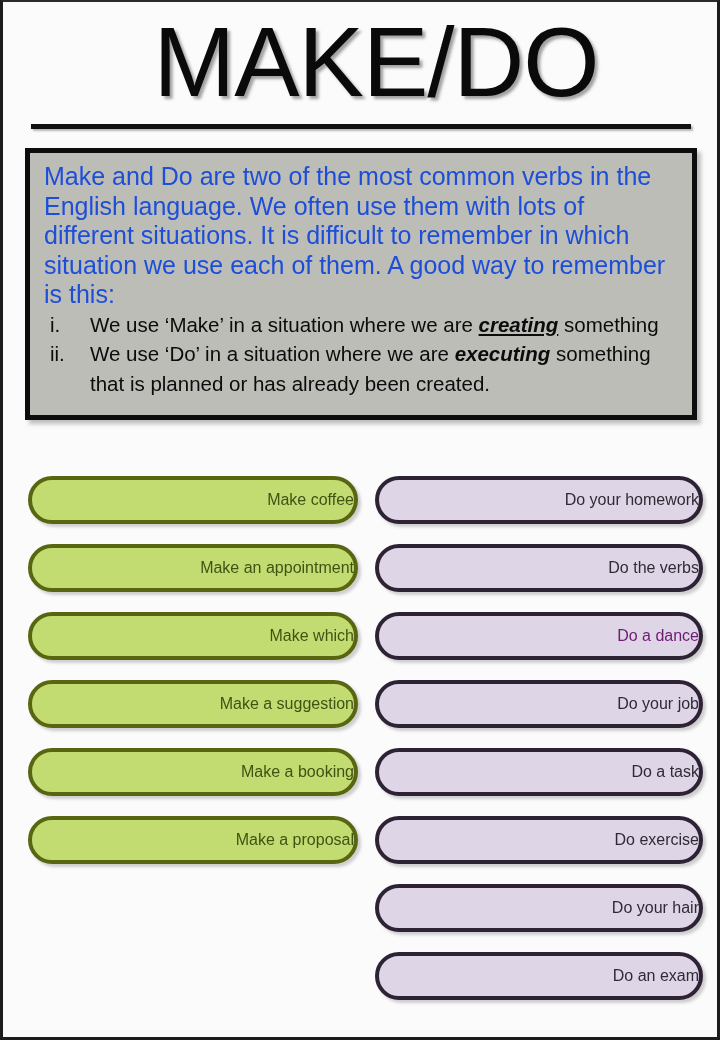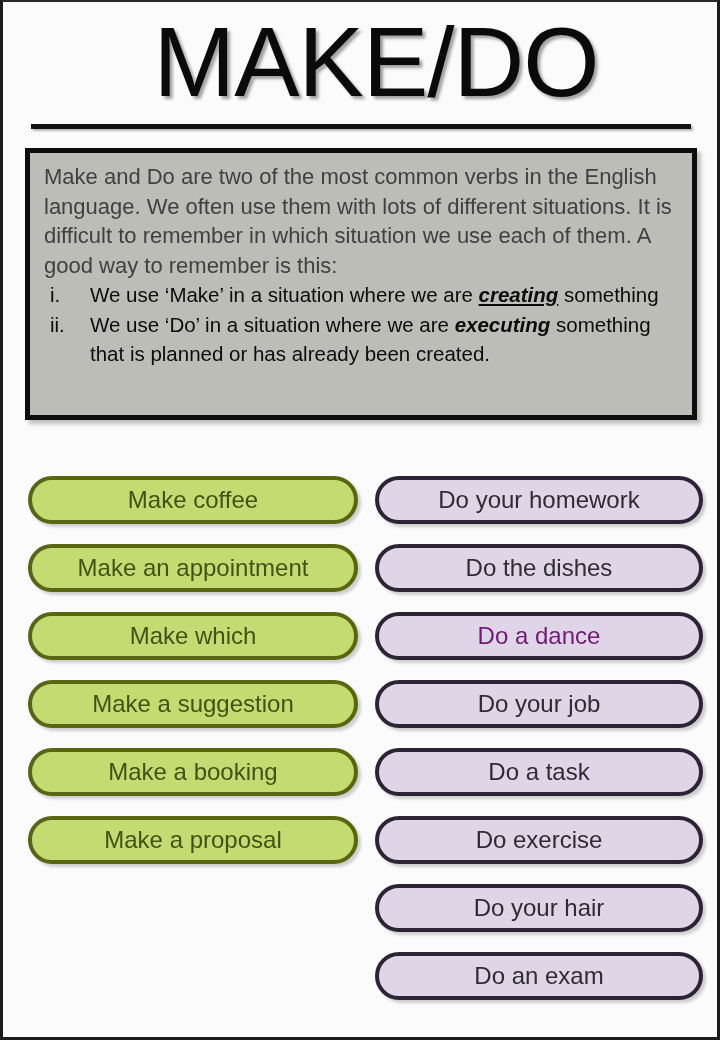--- a/index.html
+++ b/index.html
@@ -60,23 +60,23 @@
     top: 146px;
     width: 672px;
     height: 272px;
     box-sizing: border-box;
     background: #bdbdb8;
     border: 5px solid #0d0d0d;
     box-shadow: 4px 4px 4px rgba(140,140,140,0.55);
     padding: 9px 12px 8px 14px;
   }
   #intro-paragraph {
-    font-size: 22px;
+    font-size: 25px;
     line-height: 29.5px;
-    color: #404040;
+    color: #1d4ed8;
     margin: 0;
   }
   #intro-list {
     list-style: none;
     margin: 0;
     padding: 0;
   }
   .intro-list-item {
     position: relative;
     font-size: 20.5px;
@@ -117,22 +117,22 @@
   }
   #column-make { left: 25px; width: 330px; }
   #column-do   { left: 372px; width: 328px; }
 
   .phrase-box {
     box-sizing: border-box;
     height: 48px;
     margin-bottom: 20px;
     display: flex;
     align-items: center;
-    justify-content: center;
-    font-size: 24px;
+    justify-content: flex-end;
+    font-size: 16px;
     line-height: 28px;
     white-space: nowrap;
     border-radius: 24px;
   }
   .phrase-box.make {
     background: #c2dc72;
     border: 4px solid #596611;
     color: #3f5314;
     box-shadow: 3px 3px 3px rgba(150,150,150,0.45);
   }
@@ -180,21 +180,21 @@
         </div>
         <div class="phrase-box make" style="background: rgb(194, 220, 114); border-color: rgb(89, 102, 17); color: rgb(63, 83, 20);">
           <span>Make a proposal</span>
         </div>
       </div>
     <div class="column" id="column-do">
         <div class="phrase-box do" style="background: rgb(222, 213, 230); border-color: rgb(46, 35, 53); color: rgb(47, 43, 53);">
           <span>Do your homework</span>
         </div>
         <div class="phrase-box do" style="background: rgb(222, 213, 230); border-color: rgb(46, 35, 53); color: rgb(47, 43, 53);">
-          <span>Do the dishes</span>
+          <span>Do the verbs</span>
         </div>
         <div class="phrase-box do" style="background: rgb(222, 213, 230); border-color: rgb(46, 35, 53); color: #701a75;">
           <span>Do a dance</span>
         </div>
         <div class="phrase-box do" style="background: rgb(222, 213, 230); border-color: rgb(46, 35, 53); color: rgb(47, 43, 53);">
           <span>Do your job</span>
         </div>
         <div class="phrase-box do" style="background: rgb(222, 213, 230); border-color: rgb(46, 35, 53); color: rgb(47, 43, 53);">
           <span>Do a task</span>
         </div>

